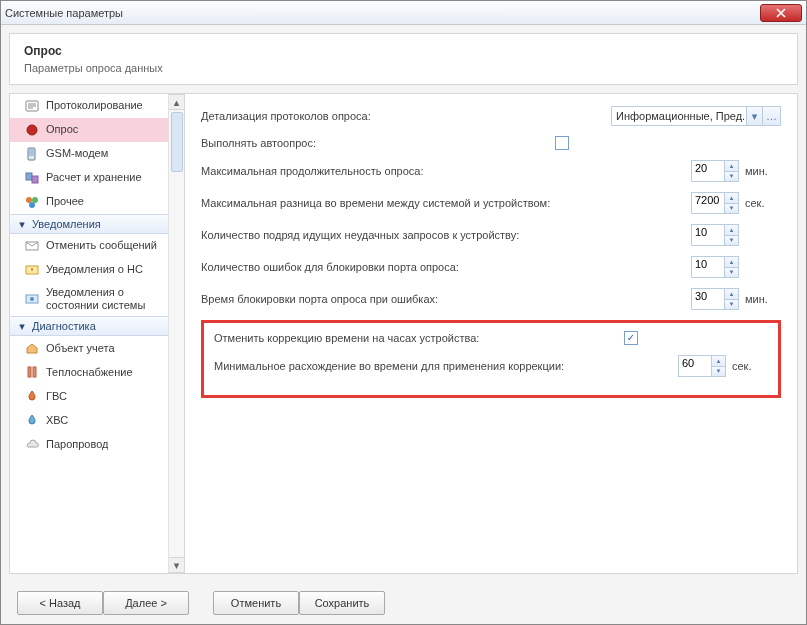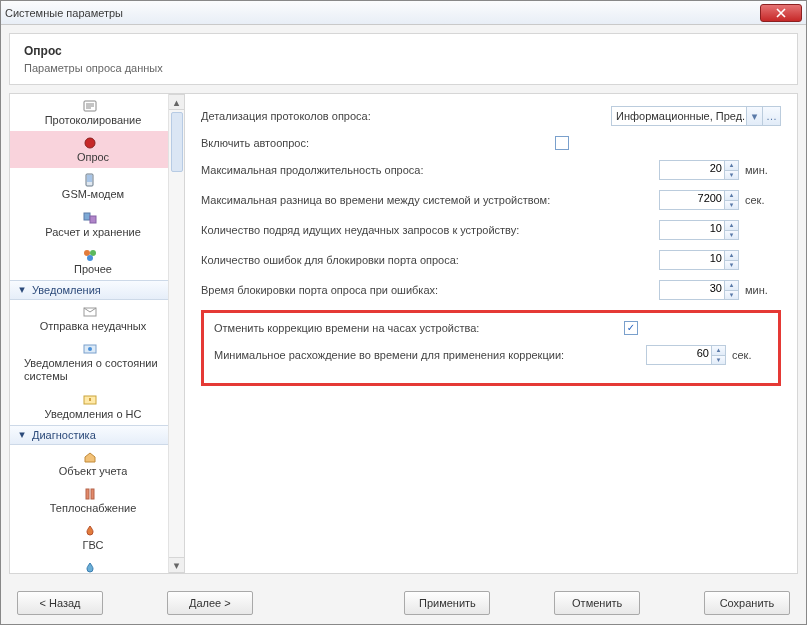--- a/index.html
+++ b/index.html
@@ -14,40 +14,40 @@
   .header-panel h1 { margin: 0 0 4px 0; font-size: 12px; font-weight: bold; color: #333; }
   .header-panel .sub { color: #666; }
   .main { flex: 1; display: flex; margin: 0 8px 8px 8px; background: #fff; border: 1px solid #d6d6d6; overflow: hidden; }
   .sidebar { width: 175px; border-right: 1px solid #d6d6d6; position: relative; display: flex; flex-direction: column; }
   .sidebar-scroll { position: absolute; right: 0; top: 0; bottom: 0; width: 16px; background: #f6f6f6; border-left: 1px solid #e2e2e2; display: flex; flex-direction: column; align-items: center; }
   .scroll-arrow { height: 16px; width: 100%; background: #f0f0f0; border: 1px solid #d6d6d6; border-left: none; border-right: none; display: flex; align-items: center; justify-content: center; color: #666; cursor: pointer; }
   .scroll-thumb { width: 12px; height: 60px; background: #dbe6f4; border: 1px solid #b7cbe4; margin-top: 2px; cursor: pointer; border-radius: 2px; }
   .nav { flex: 1; overflow: hidden; padding-right: 16px; }
   .group-header { background: linear-gradient(#f8fbff,#e6eef9); border-top: 1px solid #cdd9e8; border-bottom: 1px solid #cdd9e8; padding: 3px 6px; display: flex; align-items: center; cursor: pointer; color: #2c4a7a; }
   .group-header .chev { width: 12px; height: 12px; margin-right: 4px; display: inline-flex; align-items: center; justify-content: center; }
-  .nav-item { display: flex; align-items: center; padding: 4px 6px 4px 14px; cursor: pointer; color: #3a3a3a; flex-direction: column; }
+  .nav-item { display: flex; align-items: center; padding: 4px 6px 4px 14px; cursor: pointer; color: #3a3a3a; }
   .nav-item.selected { background: #f9d3dc; }
   .nav-item .icon { width: 16px; height: 16px; margin-right: 6px; display: inline-flex; align-items: center; justify-content: center; flex-shrink: 0; }
   .nav-item .label { overflow: hidden; text-overflow: ellipsis; white-space: normal; line-height: 1.2; }
   .content { flex: 1; padding: 12px 16px; position: relative; overflow: auto; }
   .row { display: flex; align-items: center; margin-bottom: 10px; }
   .row .lbl { flex: 1; color: #444; }
-  .num { width: 80px; height: 20px; border: 1px solid #bcd; text-align: right; padding: 1px 16px 11px 3px; position: relative; background: #fff; }
+  .num { width: 48px; height: 20px; border: 1px solid #bcd; text-align: left; padding: 1px 16px 19px 3px; position: relative; background: #fff; }
   .spin { position: absolute; right: 0; top: 0; bottom: 0; width: 14px; display: flex; flex-direction: column; }
   .spin div { flex: 1; border-left: 1px solid #bcd; display: flex; align-items: center; justify-content: center; cursor: pointer; color: #5a7aa8; font-size: 7px; background: linear-gradient(#f5f9ff,#e2ecf8); }
   .spin div:first-child { border-bottom: 1px solid #bcd; }
   .unit { width: 36px; margin-left: 6px; color: #444; }
   .dropdown { width: 170px; height: 20px; border: 1px solid #bcd; display: flex; align-items: center; background: #fff; cursor: pointer; }
   .dropdown .dd-text { flex: 1; padding: 0 4px; overflow: hidden; white-space: nowrap; color: #333; }
   .dropdown .dd-btn { width: 16px; height: 100%; background: linear-gradient(#f5f9ff,#e2ecf8); border-left: 1px solid #bcd; display: flex; align-items: center; justify-content: center; color: #5a7aa8; }
   .dropdown .dd-ell { width: 18px; height: 100%; border-left: 1px solid #bcd; display: flex; align-items: center; justify-content: center; background: linear-gradient(#f5f9ff,#e2ecf8); color: #5a7aa8; }
   .chk { width: 14px; height: 14px; border: 1px solid #7aa0cc; background: #fff; cursor: pointer; display: inline-flex; align-items: center; justify-content: center; color: #2563c0; }
   .chk.checked::after { content: "✓"; font-size: 10px; line-height: 1; }
   .redbox { border: 3px solid #e53935; padding: 8px 10px; margin-top: 4px; }
-  .footer { height: 42px; display: flex; align-items: center; justify-content: space-between; gap: 0; padding: 0 16px; background: #f4f4f4; }
+  .footer { height: 42px; display: flex; align-items: center; justify-content: flex-start; gap: 0; padding: 0 16px; background: #f4f4f4; }
   .btn { min-width: 86px; height: 24px; background: linear-gradient(#fefefe,#e8e8e8); border: 1px solid #a9a9a9; border-radius: 2px; cursor: pointer; color: #333; display: inline-flex; align-items: center; justify-content: center; padding: 0 10px; }
   .footer-gap { width: 24px; }
 </style>
 </head>
 <body>
 
 <div class="window">
 
   <div class="titlebar">
     <span class="titlebar-title">Системные параметры</span>
@@ -119,39 +119,39 @@
           <span class="chev">▾</span>
           <span>Уведомления</span>
         </div>
         <div class="nav-item">
           <span class="icon">
               <svg width="16" height="16">
                 <rect x="2" y="4" width="12" height="8" fill="#fff" stroke="#999"></rect>
                 <path d="M2 4l6 4 6-4" stroke="#999" fill="none"></path>
               </svg>
             </span>
-          <span class="label">Отправка неудачных</span>
+          <span class="label">Отменить сообщений</span>
+        </div>
+        <div class="nav-item">
+          <span class="icon">
+              <svg width="16" height="16">
+                <rect x="2" y="4" width="12" height="8" fill="#ffe9a8" stroke="#caa43a"></rect>
+                <path d="M8 6v3M8 11h0" stroke="#c08a20" stroke-width="1.5"></path>
+              </svg>
+            </span>
+          <span class="label">Уведомления о НС</span>
         </div>
         <div class="nav-item">
           <span class="icon">
               <svg width="16" height="16">
                 <rect x="2" y="4" width="12" height="8" fill="#dceaf7" stroke="#7aa0cc"></rect>
                 <circle cx="8" cy="8" r="2" fill="#4a90d9"></circle>
               </svg>
             </span>
           <span class="label">Уведомления о состоянии системы</span>
-        </div>
-        <div class="nav-item">
-          <span class="icon">
-              <svg width="16" height="16">
-                <rect x="2" y="4" width="12" height="8" fill="#ffe9a8" stroke="#caa43a"></rect>
-                <path d="M8 6v3M8 11h0" stroke="#c08a20" stroke-width="1.5"></path>
-              </svg>
-            </span>
-          <span class="label">Уведомления о НС</span>
         </div>
 
         <div class="group-header">
           <span class="chev">▾</span>
           <span>Диагностика</span>
         </div>
         <div class="nav-item">
           <span class="icon">
               <svg width="16" height="16">
                 <path d="M3 8l5-4 5 4v5H3z" fill="#f2c177" stroke="#c08a3a"></path>
@@ -207,21 +207,21 @@
       <div class="row">
         <span class="lbl">Детализация протоколов опроса:</span>
         <div class="dropdown">
           <span class="dd-text">Информационные, Пред...</span>
           <span class="dd-btn">▾</span>
           <span class="dd-ell">…</span>
         </div>
       </div>
 
       <div class="row">
-        <span class="lbl">Включить автоопрос:</span>
+        <span class="lbl">Выполнять автоопрос:</span>
         <span class="chk"></span>
         <span class="unit"></span>
         <span style="width:170px"></span>
       </div>
 
       <div class="row">
         <span class="lbl">Максимальная продолжительность опроса:</span>
         <div class="num">
           <span>20</span>
           <span class="spin">
@@ -299,18 +299,17 @@
         </div>
       </div>
 
     </div>
   </div>
 
   <div class="footer">
     <div class="btn">&lt; Назад</div>
     <div class="btn">Далее &gt;</div>
     <span class="footer-gap"></span>
-    <div class="btn">Применить</div>
     <div class="btn">Отменить</div>
     <div class="btn">Сохранить</div>
   </div>
 
 </div>
 
 </body></html>

